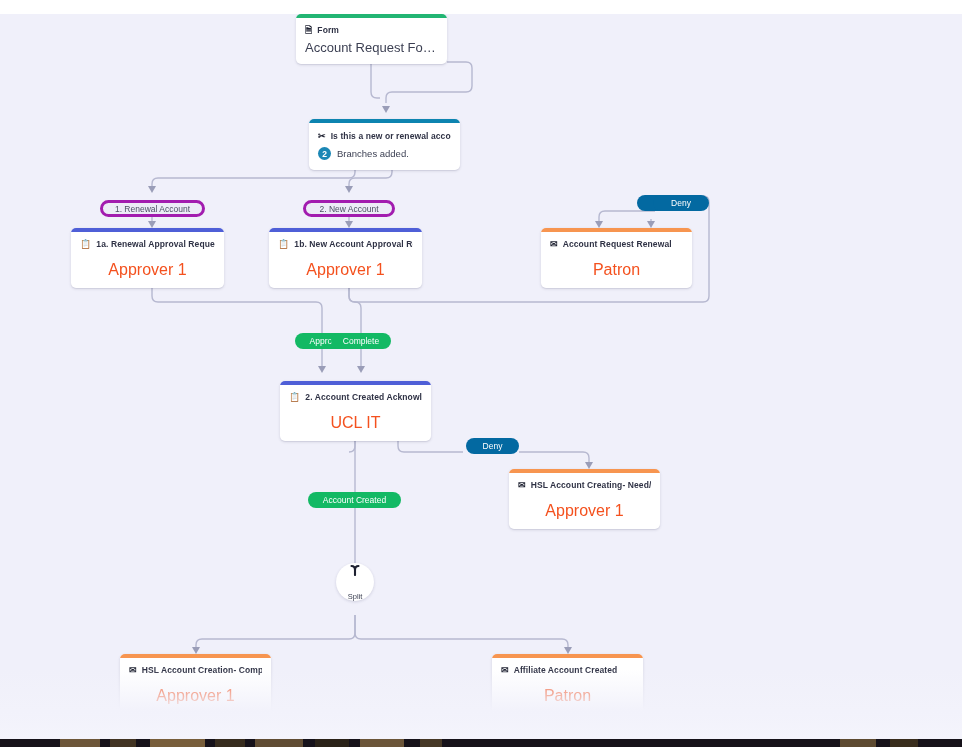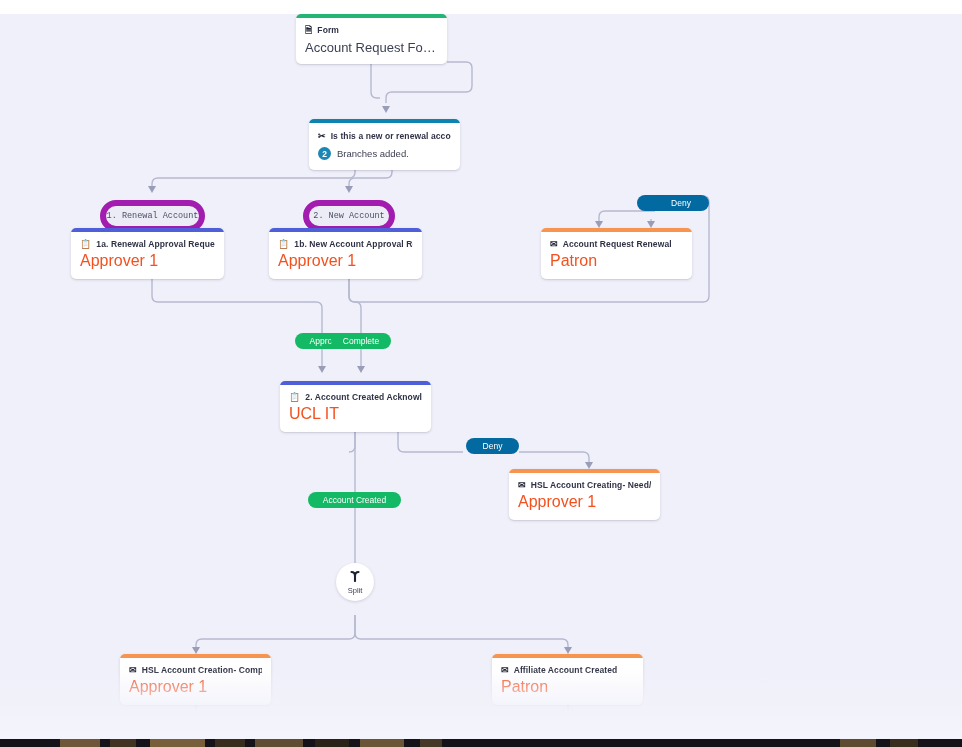--- a/index.html
+++ b/index.html
@@ -68,24 +68,24 @@
   .node .body { padding: 7px 9px 9px 9px; }
   .node .hdr {
     display: flex; align-items: center; gap: 5px;
     font-size: 8.5px; font-weight: bold; color: #2f3245;
     white-space: nowrap; overflow: hidden;
     letter-spacing: .1px;
   }
   .node .hdr .glyph { flex: 0 0 auto; font-size: 9px; line-height: 1; color: #1d2030; }
   .node .hdr .txt { overflow: hidden; text-overflow: clip; white-space: nowrap; }
   .node .role {
-    text-align: left;
+    text-align: center;
     font-size: 16px;
     color: #f4511e;
-    margin-top: 3px;
+    margin-top: 12px;
     white-space: nowrap;
     overflow: hidden;
   }
   .node .title {
     font-size: 13px; color: #3b3f52; margin-top: 5px;
     white-space: nowrap; overflow: hidden; text-overflow: ellipsis;
   }
   .node .sub {
     display: flex; align-items: center; gap: 6px;
     margin-top: 6px; font-size: 9.5px; color: #3b3f52;
@@ -101,42 +101,41 @@
   .pill {
     position: absolute;
     display: flex; align-items: center; justify-content: center;
     border-radius: 999px;
     font-size: 8.5px;
     white-space: nowrap;
     padding: 0 10px;
   }
   .pill.branch {
     background: #ececf7;
-    border: 6px solid #a21caf;
+    border: 3px solid #a21caf;
     color: #4b4f63;
-    height: 32px;
+    height: 17px;
     font-size: 8.5px;
-    font-family: Liberation Mono, monospace;
   }
   .pill.approve { background: #13b964; color: #ffffff; height: 16px; }
   .pill.deny    { background: #0369a1; color: #ffffff; height: 16px; }
   .pill.end {
     background: #4c4a6b; color: #ffffff; height: 21px;
     font-size: 9px; font-weight: bold; letter-spacing: .4px;
   }
 
   
   .split-node {
     position: absolute;
     width: 38px; height: 38px;
     border-radius: 50%;
     background: #ffffff;
     box-shadow: 0 1px 3px rgba(40,40,80,.16);
     display: flex; flex-direction: column;
-    align-items: center; justify-content: center;
+    align-items: center; justify-content: space-between;
     gap: 1px;
   }
   .split-node .sp-ico { line-height: 1; }
   .split-node .sp-label { font-size: 7.5px; color: #3b3f52; }
 </style>
 </head>
 <body>
 
 <div id="screen">
 

